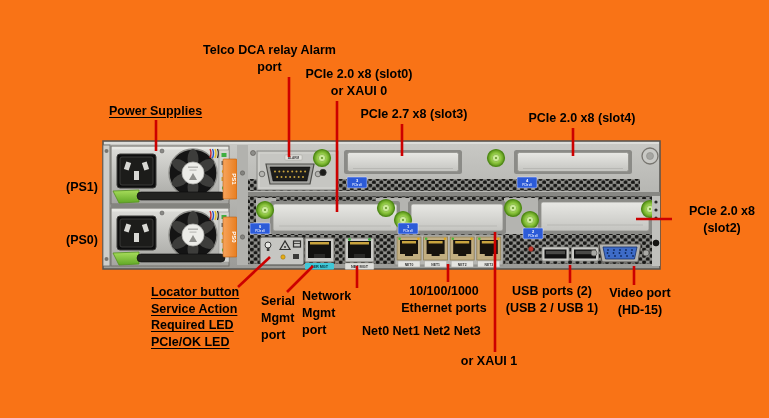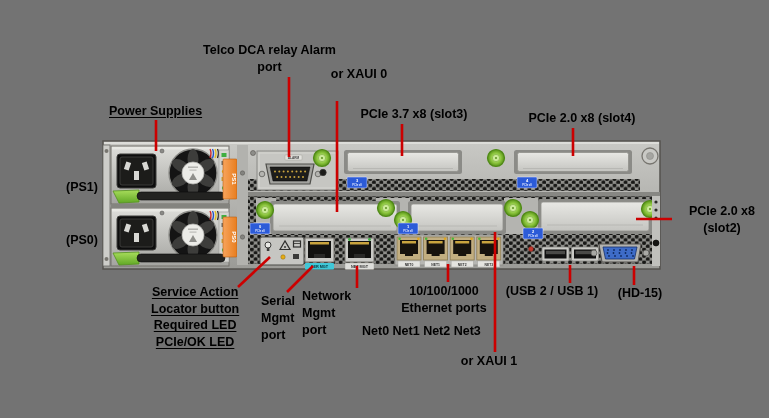--- a/index.html
+++ b/index.html
@@ -1,21 +1,21 @@
 <!DOCTYPE html>
 <html style="--callout-red: #cc0000; --chassis-silver: #b2b2ae; --slot-blank: #d9d9d5; --psu-orange: #ef8a2e; --screw-green: #8cc63e; --latch-green: #7fc63e; --tag-blue: #2c5bd8; --port-cyan: #3fc8d8; --vga-blue: #3e6cc8; --led-amber: #e6ac14; --led-green: #3fae42;"><head>
 <meta charset="utf-8">
 <style>
   html,body{margin:0;padding:0;background:#fff;}
-  .stage{position:relative;width:769px;height:418px;background:#737373;overflow:hidden;
+  .stage{position:relative;width:769px;height:418px;background:#f97316;overflow:hidden;
          font-family:"Liberation Sans","DejaVu Sans",sans-serif;}
   .layer{position:absolute;left:0;top:0;}
   .label{position:absolute;font-size:12.5px;font-weight:bold;color:#000;line-height:17px;white-space:nowrap;}
   .label.center{text-align:center;}
-  .label .u{text-decoration:underline;text-underline-offset:2px;text-align:center;}
+  .label .u{text-decoration:underline;text-underline-offset:2px;}
   .label.tight{line-height:16.7px;}
   .cline{stroke:var(--callout-red,#cc0000);stroke-width:2.6;}
   svg text{font-family:"Liberation Sans","DejaVu Sans",sans-serif;font-weight:bold;}
 </style>
 </head>
 <body>
 
 <div class="stage">
 
   <svg class="layer" style="left:102px;top:139px;" width="560" height="132" viewBox="0 0 560 132">
@@ -349,25 +349,26 @@
     <line class="cline" x1="570" y1="265" x2="570" y2="283"></line>
     <line class="cline" x1="634" y1="266" x2="634" y2="285"></line>
   </svg>
 
   <div class="label center" style="left:192px;top:42px;width:155px">
     <div>Telco DCA relay Alarm</div>
     <div>port</div>
   </div>
 
   <div class="label center" style="left:299px;top:66px;width:120px">
+    <div>PCIe 2.0 x8 (slot0)</div>
     <div>or XAUI 0</div>
   </div>
 
   <div class="label center" style="left:352px;top:106px;width:124px">
-    <div>PCIe 3.7 x8 (slot3)</div>
+    <div>PCIe 2.7 x8 (slot3)</div>
   </div>
 
   <div class="label center" style="left:522px;top:110px;width:120px">
     <div>PCIe 2.0 x8 (slot4)</div>
   </div>
 
   <div class="label" style="left:109px;top:103px">
     <div class="u">Power Supplies</div>
   </div>
 
@@ -378,22 +379,22 @@
   <div class="label" style="left:66px;top:232px">
     <div>(PS0)</div>
   </div>
 
   <div class="label center" style="left:670px;top:203px;width:104px">
     <div>PCIe 2.0 x8</div>
     <div>(slot2)</div>
   </div>
 
   <div class="label tight" style="left:151px;top:284px">
+    <div class="u">Locator button</div>
     <div class="u">Service Action</div>
-    <div class="u">Locator button</div>
     <div class="u">Required LED</div>
     <div class="u">PCIe/OK LED</div>
   </div>
 
   <div class="label" style="left:261px;top:293px">
     <div>Serial</div>
     <div>Mgmt</div>
     <div>port</div>
   </div>
 
@@ -410,20 +411,22 @@
 
   <div class="label" style="left:362px;top:323px">
     <div>Net0 Net1 Net2 Net3</div>
   </div>
 
   <div class="label center" style="left:428px;top:353px;width:122px">
     <div>or XAUI 1</div>
   </div>
 
   <div class="label center" style="left:497px;top:283px;width:110px">
+    <div>USB ports (2)</div>
     <div>(USB 2 / USB 1)</div>
   </div>
 
   <div class="label center" style="left:600px;top:285px;width:80px">
+    <div>Video port</div>
     <div>(HD-15)</div>
   </div>
 
 </div>
 
 </body></html>

